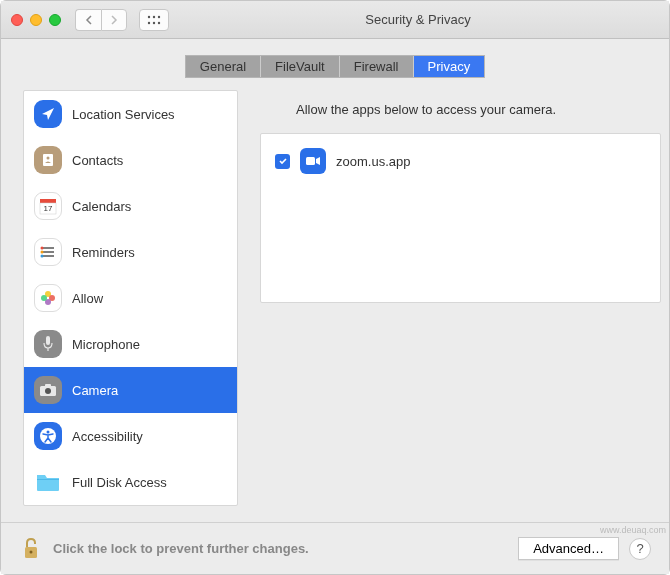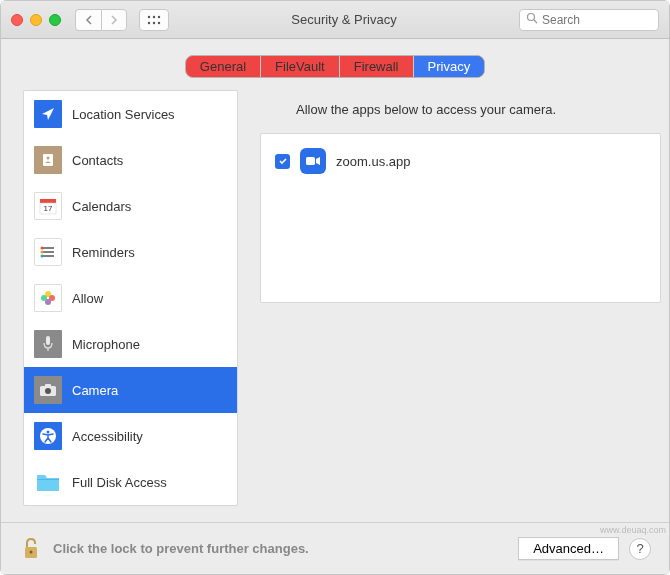--- a/index.html
+++ b/index.html
@@ -40,36 +40,36 @@
   }
   .title { flex: 1; text-align: center; font-weight: 500; color: #444; }
   .search {
     width: 140px; height: 22px; background: #fff; border: 1px solid #c8c8c8; border-radius: 4px;
     display: flex; align-items: center; padding: 0 6px; gap: 4px;
   }
   .search input { border: none; outline: none; width: 100%; font-size: 12px; background: transparent; color: #555; }
   .tabs {
     display: flex; justify-content: center; padding: 16px 0 12px 0;
   }
-  .tabbar { display: flex; border: 1px solid #b5b5b5; border-radius: 8px; overflow: hidden; background: #ef4444; text-align: right; }
+  .tabbar { display: flex; border: 1px solid #b5b5b5; border-radius: 0; overflow: hidden; background: #a3a3a3; text-align: right; }
   .tab { padding: 3px 14px; font-size: 13px; border-right: 1px solid #ccc; cursor: default; }
   .tab:last-child { border-right: none; }
   .tab.active { background: #3a78f2; color: #fff; }
   .content {
     flex: 1; display: flex; gap: 22px; padding: 0 8px 16px 22px;
   }
   .sidebar {
     width: 215px; background: #fff; border: 1px solid #d7d7d7; border-radius: 2px;
     overflow-y: auto;
   }
   .side-item {
     display: flex; align-items: center; gap: 10px; padding: 9px 10px; cursor: default;
   }
   .side-item.selected { background: #2a6fe8; color: #fff; }
-  .side-icon { width: 28px; height: 28px; border-radius: 1px; display: flex; align-items: center; justify-content: center; font-size: 15px; color: #b91c1c; flex-shrink: 0; }
+  .side-icon { width: 28px; height: 28px; border-radius: 9px; display: flex; align-items: center; justify-content: center; font-size: 15px; color: #b91c1c; flex-shrink: 0; }
   .main {
     flex: 1; display: flex; flex-direction: column;
   }
   .desc { padding: 12px 4px 16px 4px; color: #333; font-size: 13px; margin-left: 32px; }
   .applist {
     background: #fff; border: 1px solid #d7d7d7; border-radius: 2px; padding: 6px 0; min-height: 170px;
   }
   .app-row { display: flex; align-items: center; gap: 10px; padding: 8px 14px; }
   .checkbox {
     width: 15px; height: 15px; border-radius: 3px; background: #2a6fe8;
@@ -119,29 +119,20 @@
       <svg width="14" height="10" viewBox="0 0 14 10">
         <circle cx="2" cy="2" r="1.2" fill="#555"></circle>
           <circle cx="7" cy="2" r="1.2" fill="#555"></circle>
           <circle cx="12" cy="2" r="1.2" fill="#555"></circle>
         <circle cx="2" cy="8" r="1.2" fill="#555"></circle>
           <circle cx="7" cy="8" r="1.2" fill="#555"></circle>
           <circle cx="12" cy="8" r="1.2" fill="#555"></circle>
       </svg>
     </div>
     <div class="title">Security &amp; Privacy</div>
-    <div class="search">
-      <span>
-        <svg width="12" height="12" viewBox="0 0 12 12">
-            <circle cx="5" cy="5" r="3.5" stroke="#999" fill="none" stroke-width="1.2"></circle>
-            <line x1="8" y1="8" x2="11" y2="11" stroke="#999" stroke-width="1.2"></line>
-          </svg>
-      </span>
-      <input placeholder="Search" style="">
-    </div>
   </div>
 
   <div class="tabs">
     <div class="tabbar">
       <div class="tab">General</div>
       <div class="tab">FileVault</div>
       <div class="tab">Firewall</div>
       <div class="tab active">Privacy</div>
     </div>
   </div>

